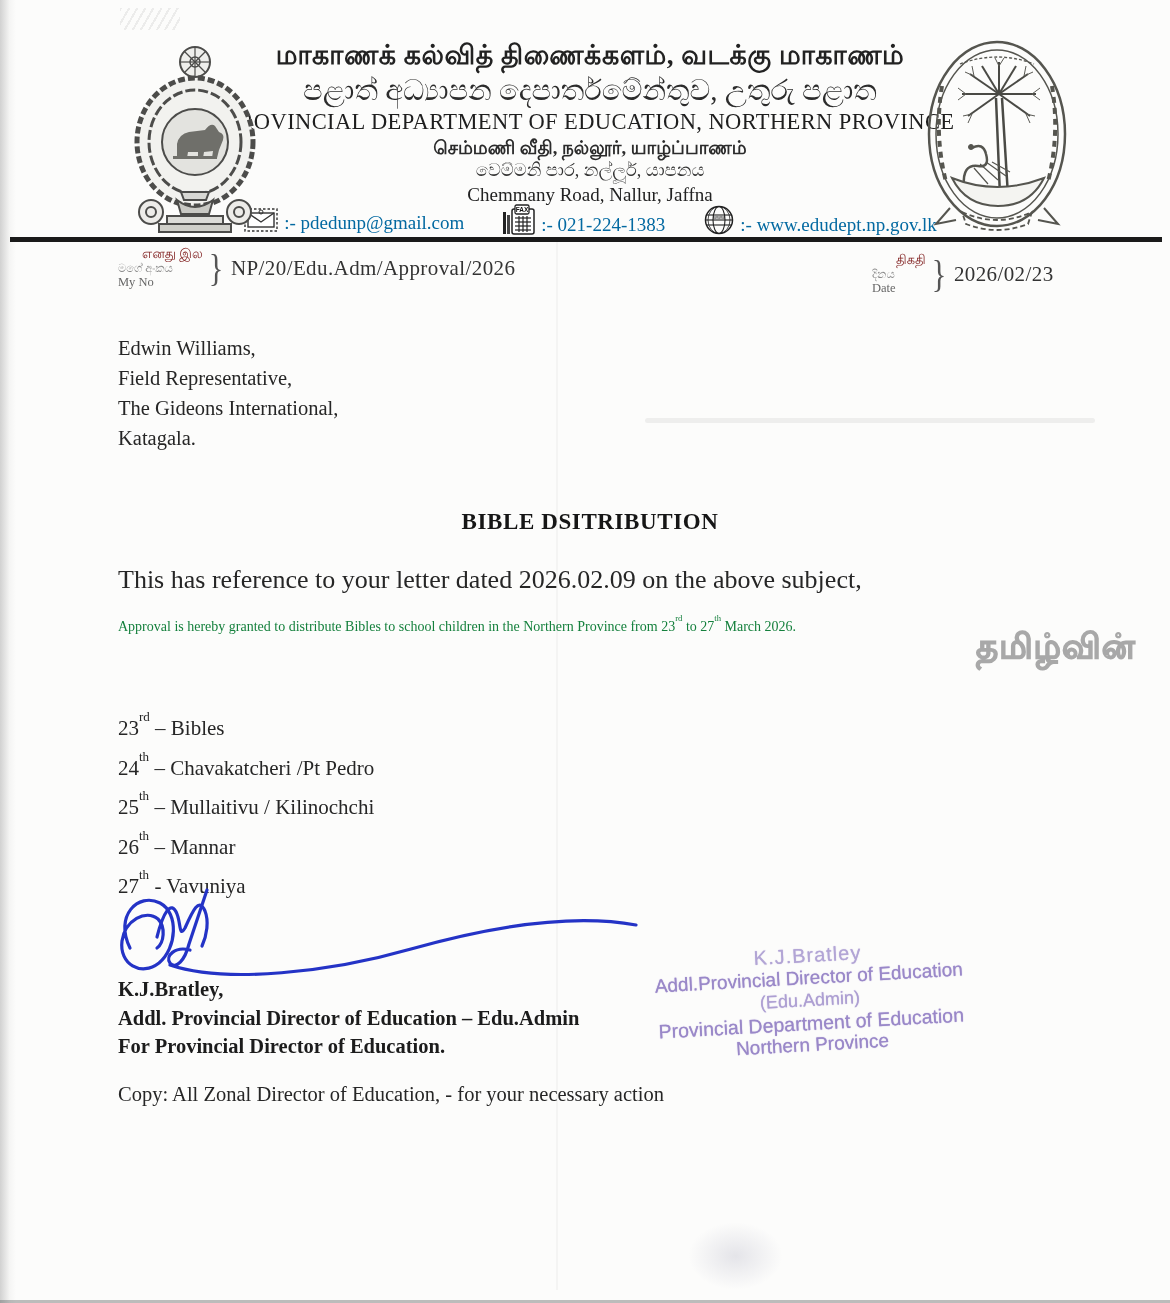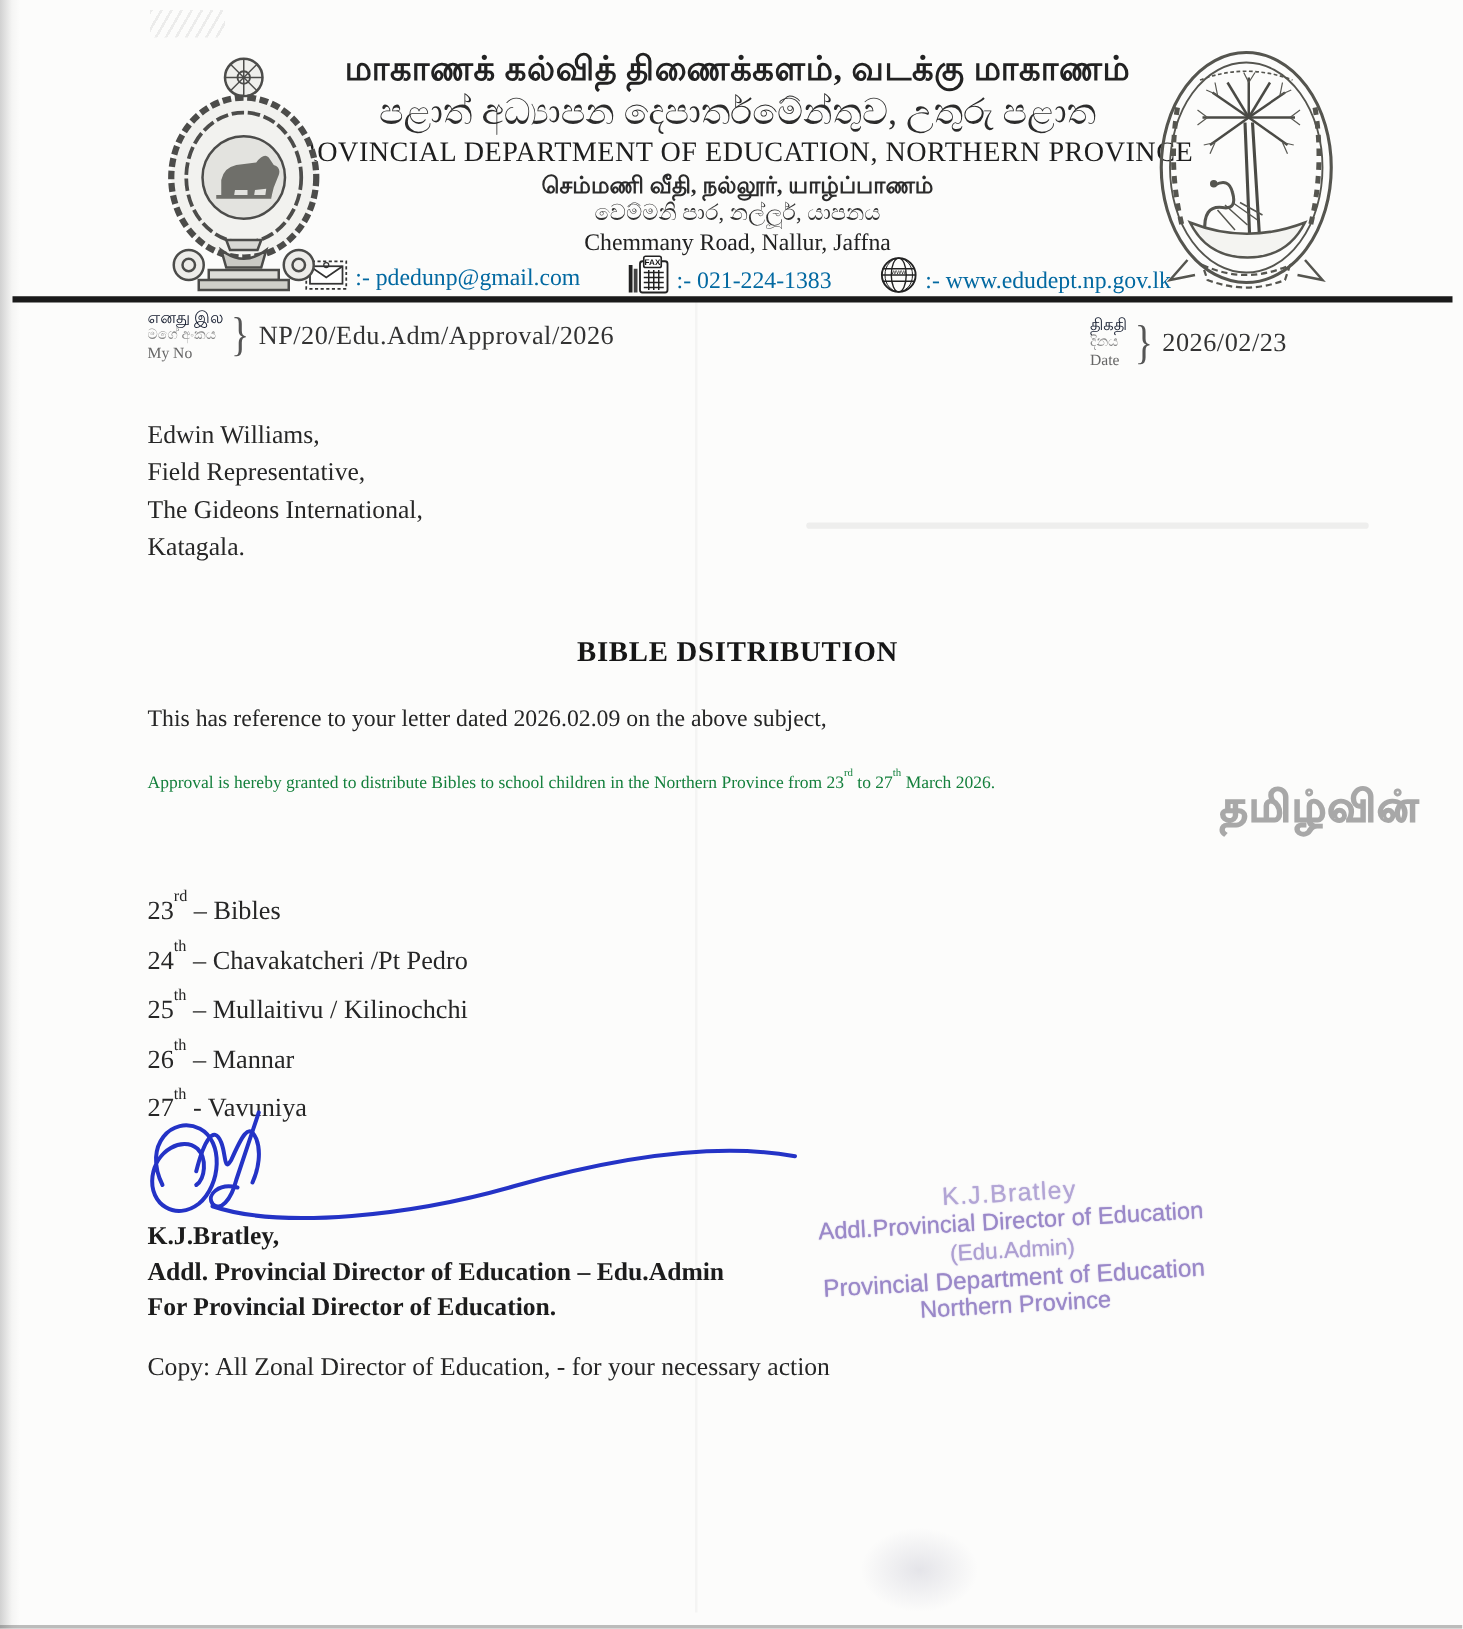--- a/index.html
+++ b/index.html
@@ -36,30 +36,30 @@
   .emblem-left{position:absolute;left:125px;top:40px;}
   .emblem-right{position:absolute;left:922px;top:36px;}
 
   .header-rule{position:absolute;left:10px;top:237px;width:1152px;height:5px;background:#1a1a1a;}
 
   
   .ref-block{position:absolute;display:flex;align-items:center;}
   .ref-left{left:118px;top:246px;}
   .ref-right{left:872px;top:252px;}
   .ref-labels{display:flex;flex-direction:column;line-height:1.15;text-align:left;}
-  .lbl-tam{font-size:13px;color:#0f172a;}
+  .lbl-tam{font-size:13px;color:#7f1d1d;margin-left:24px;}
   .lbl-sin{font-size:11.5px;color:#8a8a8a;}
   .lbl-eng{font-size:12.5px;color:#666;}
   .ref-brace{font-size:38px;font-weight:300;color:#555;margin:0 6px 0 4px;transform:scaleX(.8);}
   .ref-value{font-size:21px;color:#333;letter-spacing:.4px;}
 
   
   .recipient{position:absolute;left:118px;top:333px;font-size:20.5px;line-height:30px;color:#262626;}
   .subject{position:absolute;left:0;top:509px;width:1180px;text-align:center;font-size:23px;font-weight:bold;color:#161616;letter-spacing:.6px;}
-  .para1{position:absolute;left:118px;top:565px;font-size:19px;color:#262626;}
+  .para1{position:absolute;left:118px;top:565px;font-size:26px;color:#262626;}
   .para2{position:absolute;left:118px;top:606px;width:950px;font-size:14px;line-height:33px;color:#15803d;text-align:justify;}
   sup.ord{font-size:.62em;position:relative;top:-.45em;letter-spacing:0;}
 
   .watermark{position:absolute;left:976px;top:628px;font-size:34px;font-weight:bold;
     color:rgba(255,255,255,.1);-webkit-text-stroke:1.2px #a8a8a8;letter-spacing:1px;}
 
   .schedule{position:absolute;left:118px;top:706px;font-size:21px;line-height:33.5px;color:#262626;}
 
   
   .signature-svg{position:absolute;left:106px;top:886px;}

